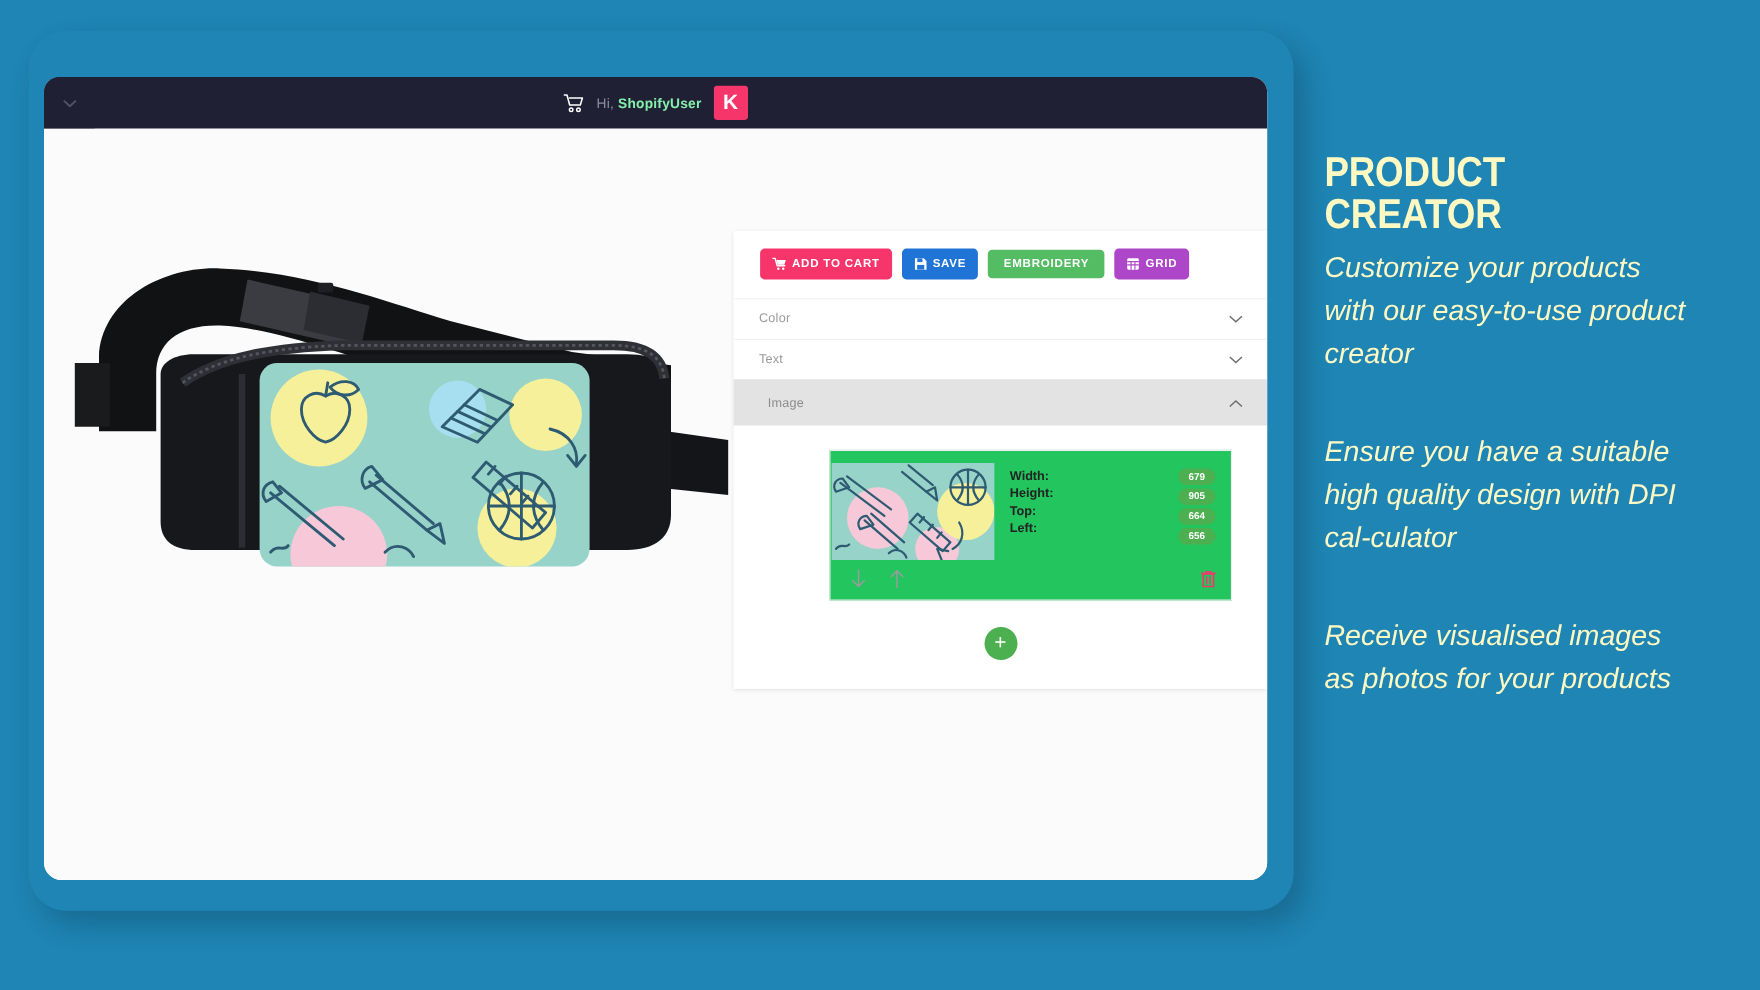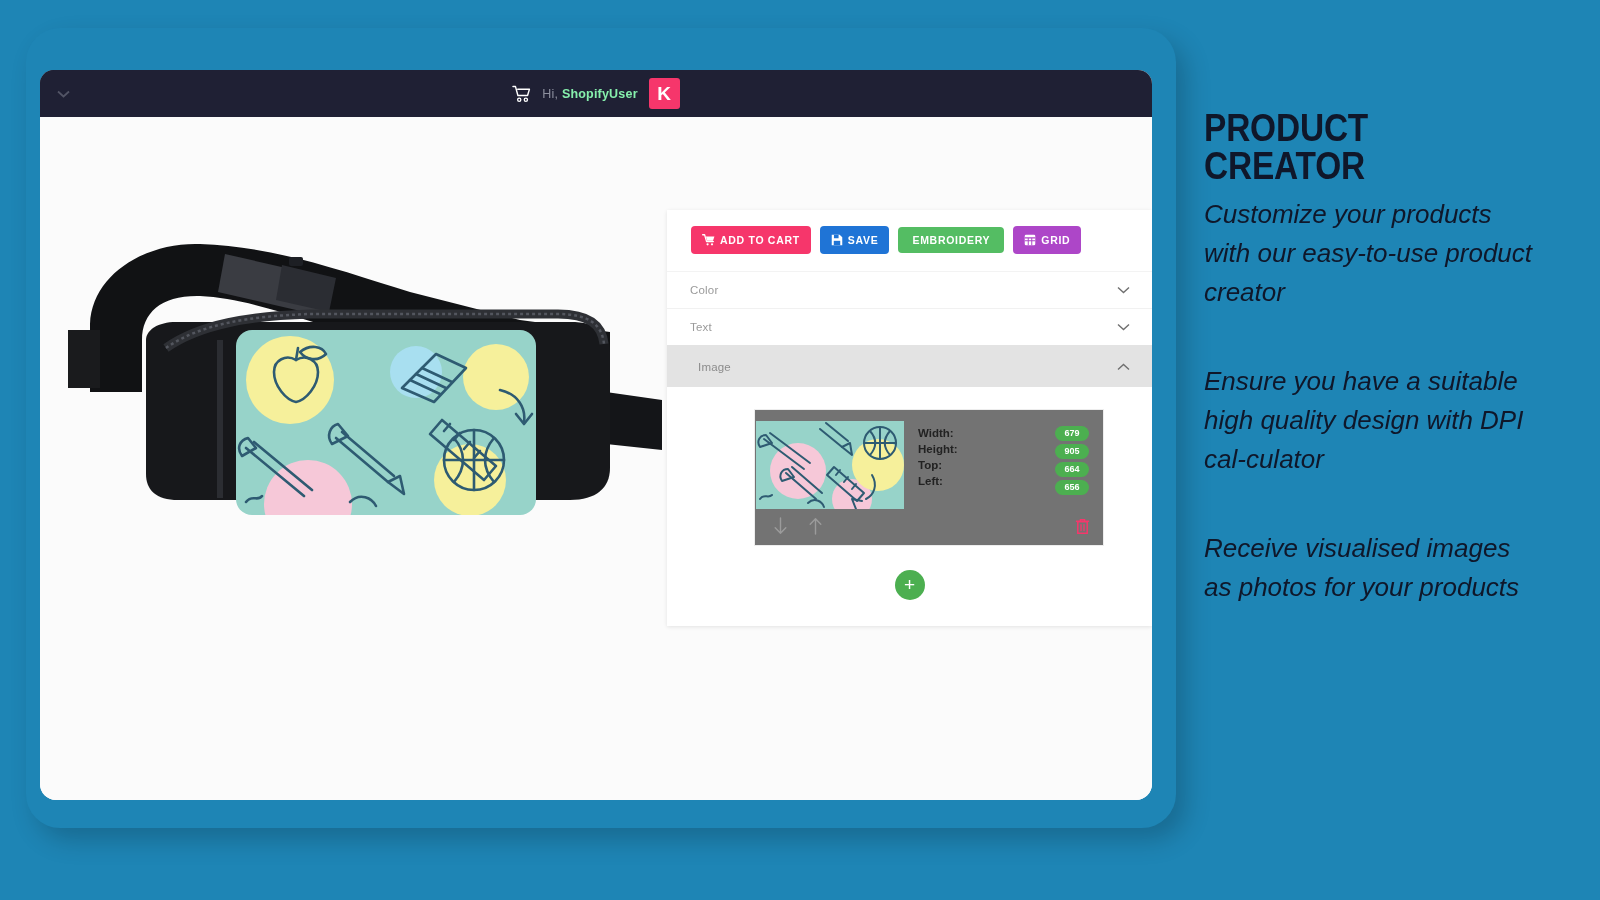--- a/index.html
+++ b/index.html
@@ -117,23 +117,23 @@
     height: 42px;
     border-top: 1px solid #e3e3e3;
     padding-left: 31px;
   }
   .accordion-row.active .accordion-label { color: #8c8c8c; }
   .chev { color: #6f6f6f; display: block; }
 
   
   #image-body { background: #fff; padding: 22px 0 26px 0; }
   #image-item {
-    margin: 0 48px 0 87px;
+    margin: 0 32px 0 87px;
     border: 1px solid #ededed;
-    background: #737373;
+    background: #22c55e;
     display: flex; flex-direction: column;
   }
   .item-main { display: flex; padding: 8px 0 0 0; }
   #item-thumb {
     width: 148px; height: 88px;
     margin: 3px 0 0 1px;
     flex: none;
     background: #8fcec4;
     position: relative; overflow: hidden;
   }
@@ -170,23 +170,23 @@
     width: 30px; height: 30px; border-radius: 50%;
     background: #4caf50; border: none; cursor: pointer;
     color: #fff; font-size: 19px; font-weight: 400;
     display: flex; align-items: center; justify-content: center;
     line-height: 1; padding-bottom: 2px;
   }
 
   
   #marketing {
     position: absolute;
-    left: 1204px; top: 109px;
+    left: 1204px; top: 138px;
     width: 340px;
-    color: #0f172a;
+    color: #fef9c3;
   }
   #marketing-title {
     font-family: "Liberation Sans Narrow", "Liberation Sans", sans-serif;
     font-size: 38px; font-weight: 700;
     letter-spacing: -0.2px;
     line-height: 1;
     transform: scaleX(.88);
     transform-origin: left center;
     margin-bottom: 10px;
   }

